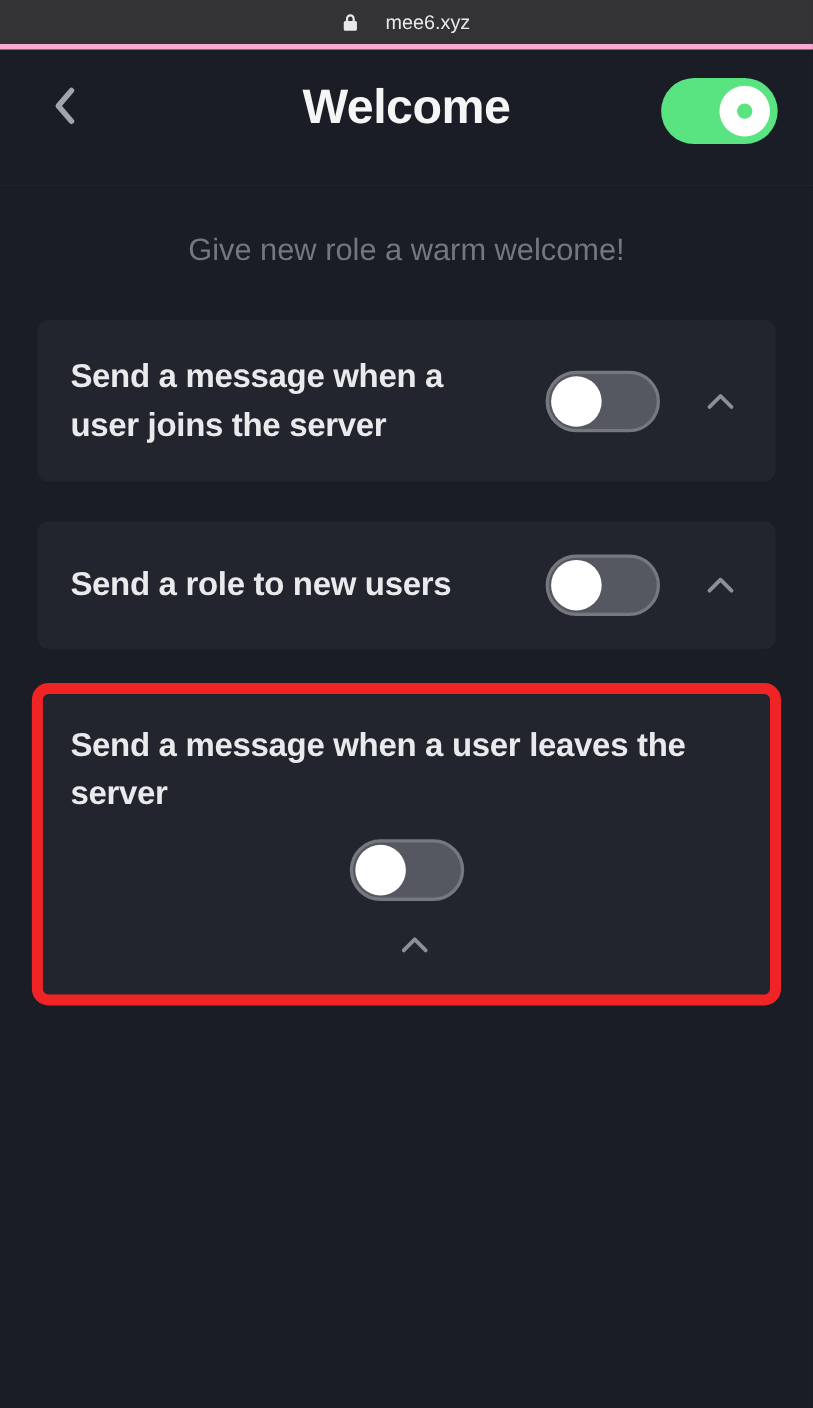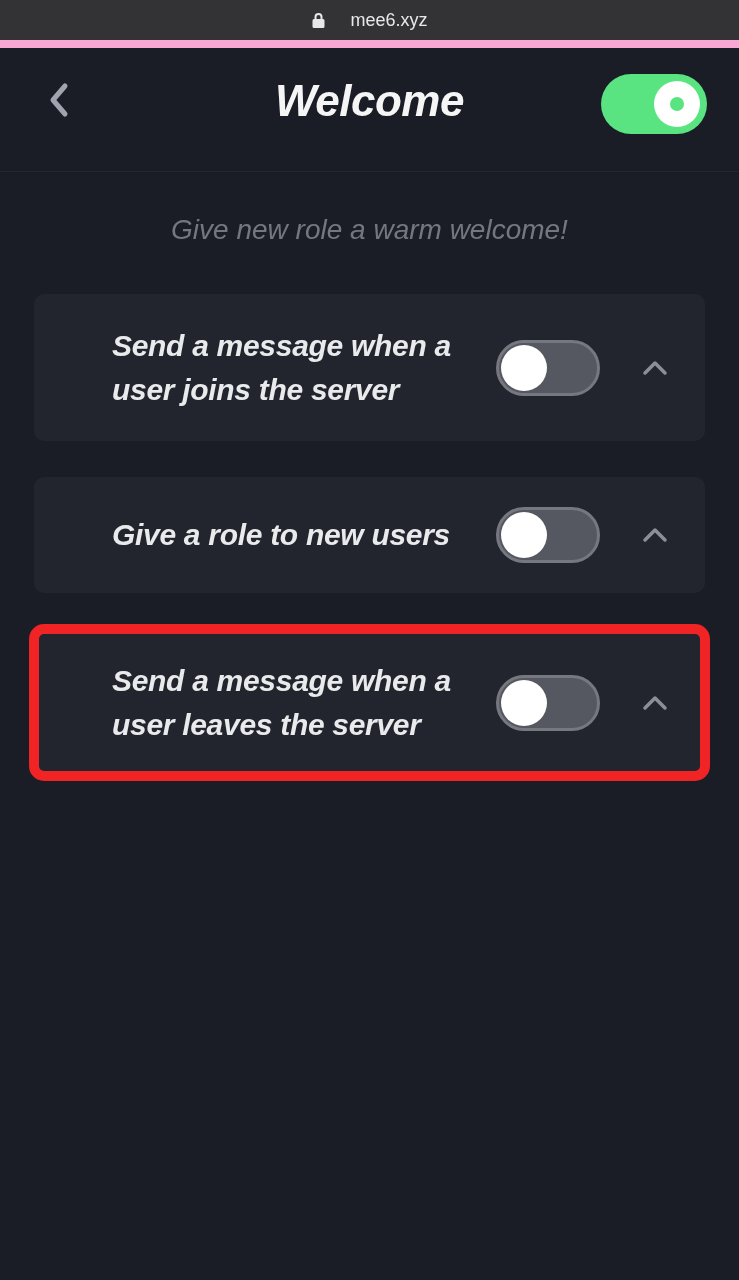--- a/index.html
+++ b/index.html
@@ -24,22 +24,21 @@
       color: #e8e8e8;
       font-size: 18px;
     }
     .lock-wrap {
       display: flex;
       align-items: center;
     }
     .content-wrap {
       background: #1a1d26;
       height: calc(100% - 40px);
-      border-top: 8px solid #f9a8d4;
-      font-style: italic;
+      border-top: 5px solid #f9a8d4;
     }
     .header-bar {
       display: flex;
       align-items: center;
       padding: 28px 30px 45px 30px;
       position: relative;
       border-bottom: 1px solid #23262f;
     }
     .back-btn {
       position: absolute;
@@ -103,30 +102,30 @@
       padding: 30px 30px;
       margin-bottom: 36px;
       display: flex;
       align-items: center;
       gap: 20px;
       position: relative;
     }
     .setting-card.highlighted {
       outline: 10px solid #f02424;
       outline-offset: -5px;
+      flex-direction: column;
     }
     .setting-label {
       flex: 1;
       color: #e9eaec;
       font-size: 30px;
       font-weight: 600;
       line-height: 1.45;
       letter-spacing: -0.3px;
       padding-right: 10px;
-      margin-left: 48px;
     }
     .small-toggle {
       width: 104px;
       height: 56px;
       background: #555861;
       border: 3px solid #75787f;
       border-radius: 40px;
       position: relative;
       cursor: pointer;
       flex-shrink: 0;
@@ -189,21 +188,21 @@
       </div>
       <div class="chevron-btn">
         <svg width="26" height="16" viewBox="0 0 26 16" fill="none" stroke="currentColor" stroke-width="3.5" stroke-linecap="round" stroke-linejoin="round">
           <polyline points="3,13 13,3 23,13"></polyline>
         </svg>
       </div>
     </div>
 
 
     <div class="setting-card">
-      <div class="setting-label">Give a role to new users</div>
+      <div class="setting-label">Send a role to new users</div>
       <div class="small-toggle">
         <div class="knob"></div>
       </div>
       <div class="chevron-btn">
         <svg width="26" height="16" viewBox="0 0 26 16" fill="none" stroke="currentColor" stroke-width="3.5" stroke-linecap="round" stroke-linejoin="round">
           <polyline points="3,13 13,3 23,13"></polyline>
         </svg>
       </div>
     </div>
 

